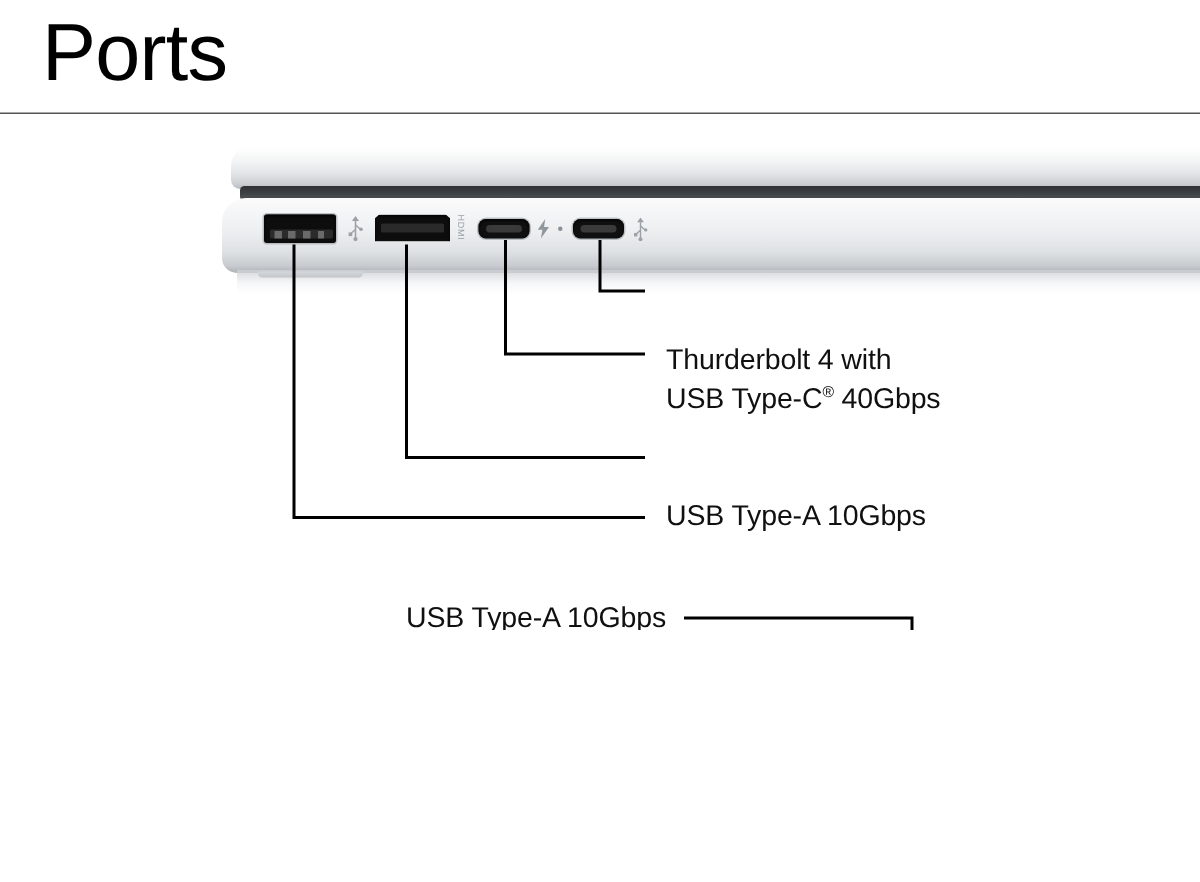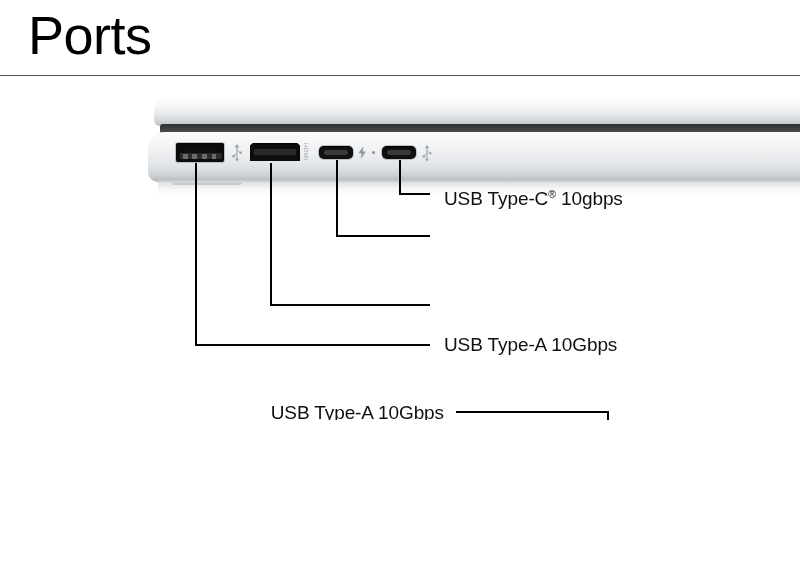--- a/index.html
+++ b/index.html
@@ -329,22 +329,22 @@
 
     <path class="leader-path" d="M 196 163 L 196 345 L 430 345"></path>
     <path class="leader-path" d="M 271 163 L 271 305 L 430 305"></path>
     <path class="leader-path" d="M 337 160 L 337 236 L 430 236"></path>
     <path class="leader-path" d="M 400 160 L 400 194 L 430 194"></path>
 
     <path class="leader-path" d="M 456 412 L 608 412 L 608 534"></path>
     <path class="leader-path" d="M 456 455 L 546 455 L 546 534"></path>
   </svg>
 
-  <div class="callout left-aligned" style="left:444px; top:186px;">USB Type-C<sup>®</sup> 10gbps</div>
-
+
+  <div class="callout left-aligned" style="left:444px; top:228px; width:240px;">Thurderbolt 4 with<br>USB Type-C<sup>®</sup> 40Gbps</div>
 
 
   <div class="callout left-aligned" style="left:444px; top:332px;">USB Type-A 10Gbps</div>
 
   <div class="callout right-aligned" style="left:200px; top:400px; width:244px;">USB Type-A 10Gbps</div>
 
 
 </div>
 
 </body></html>

